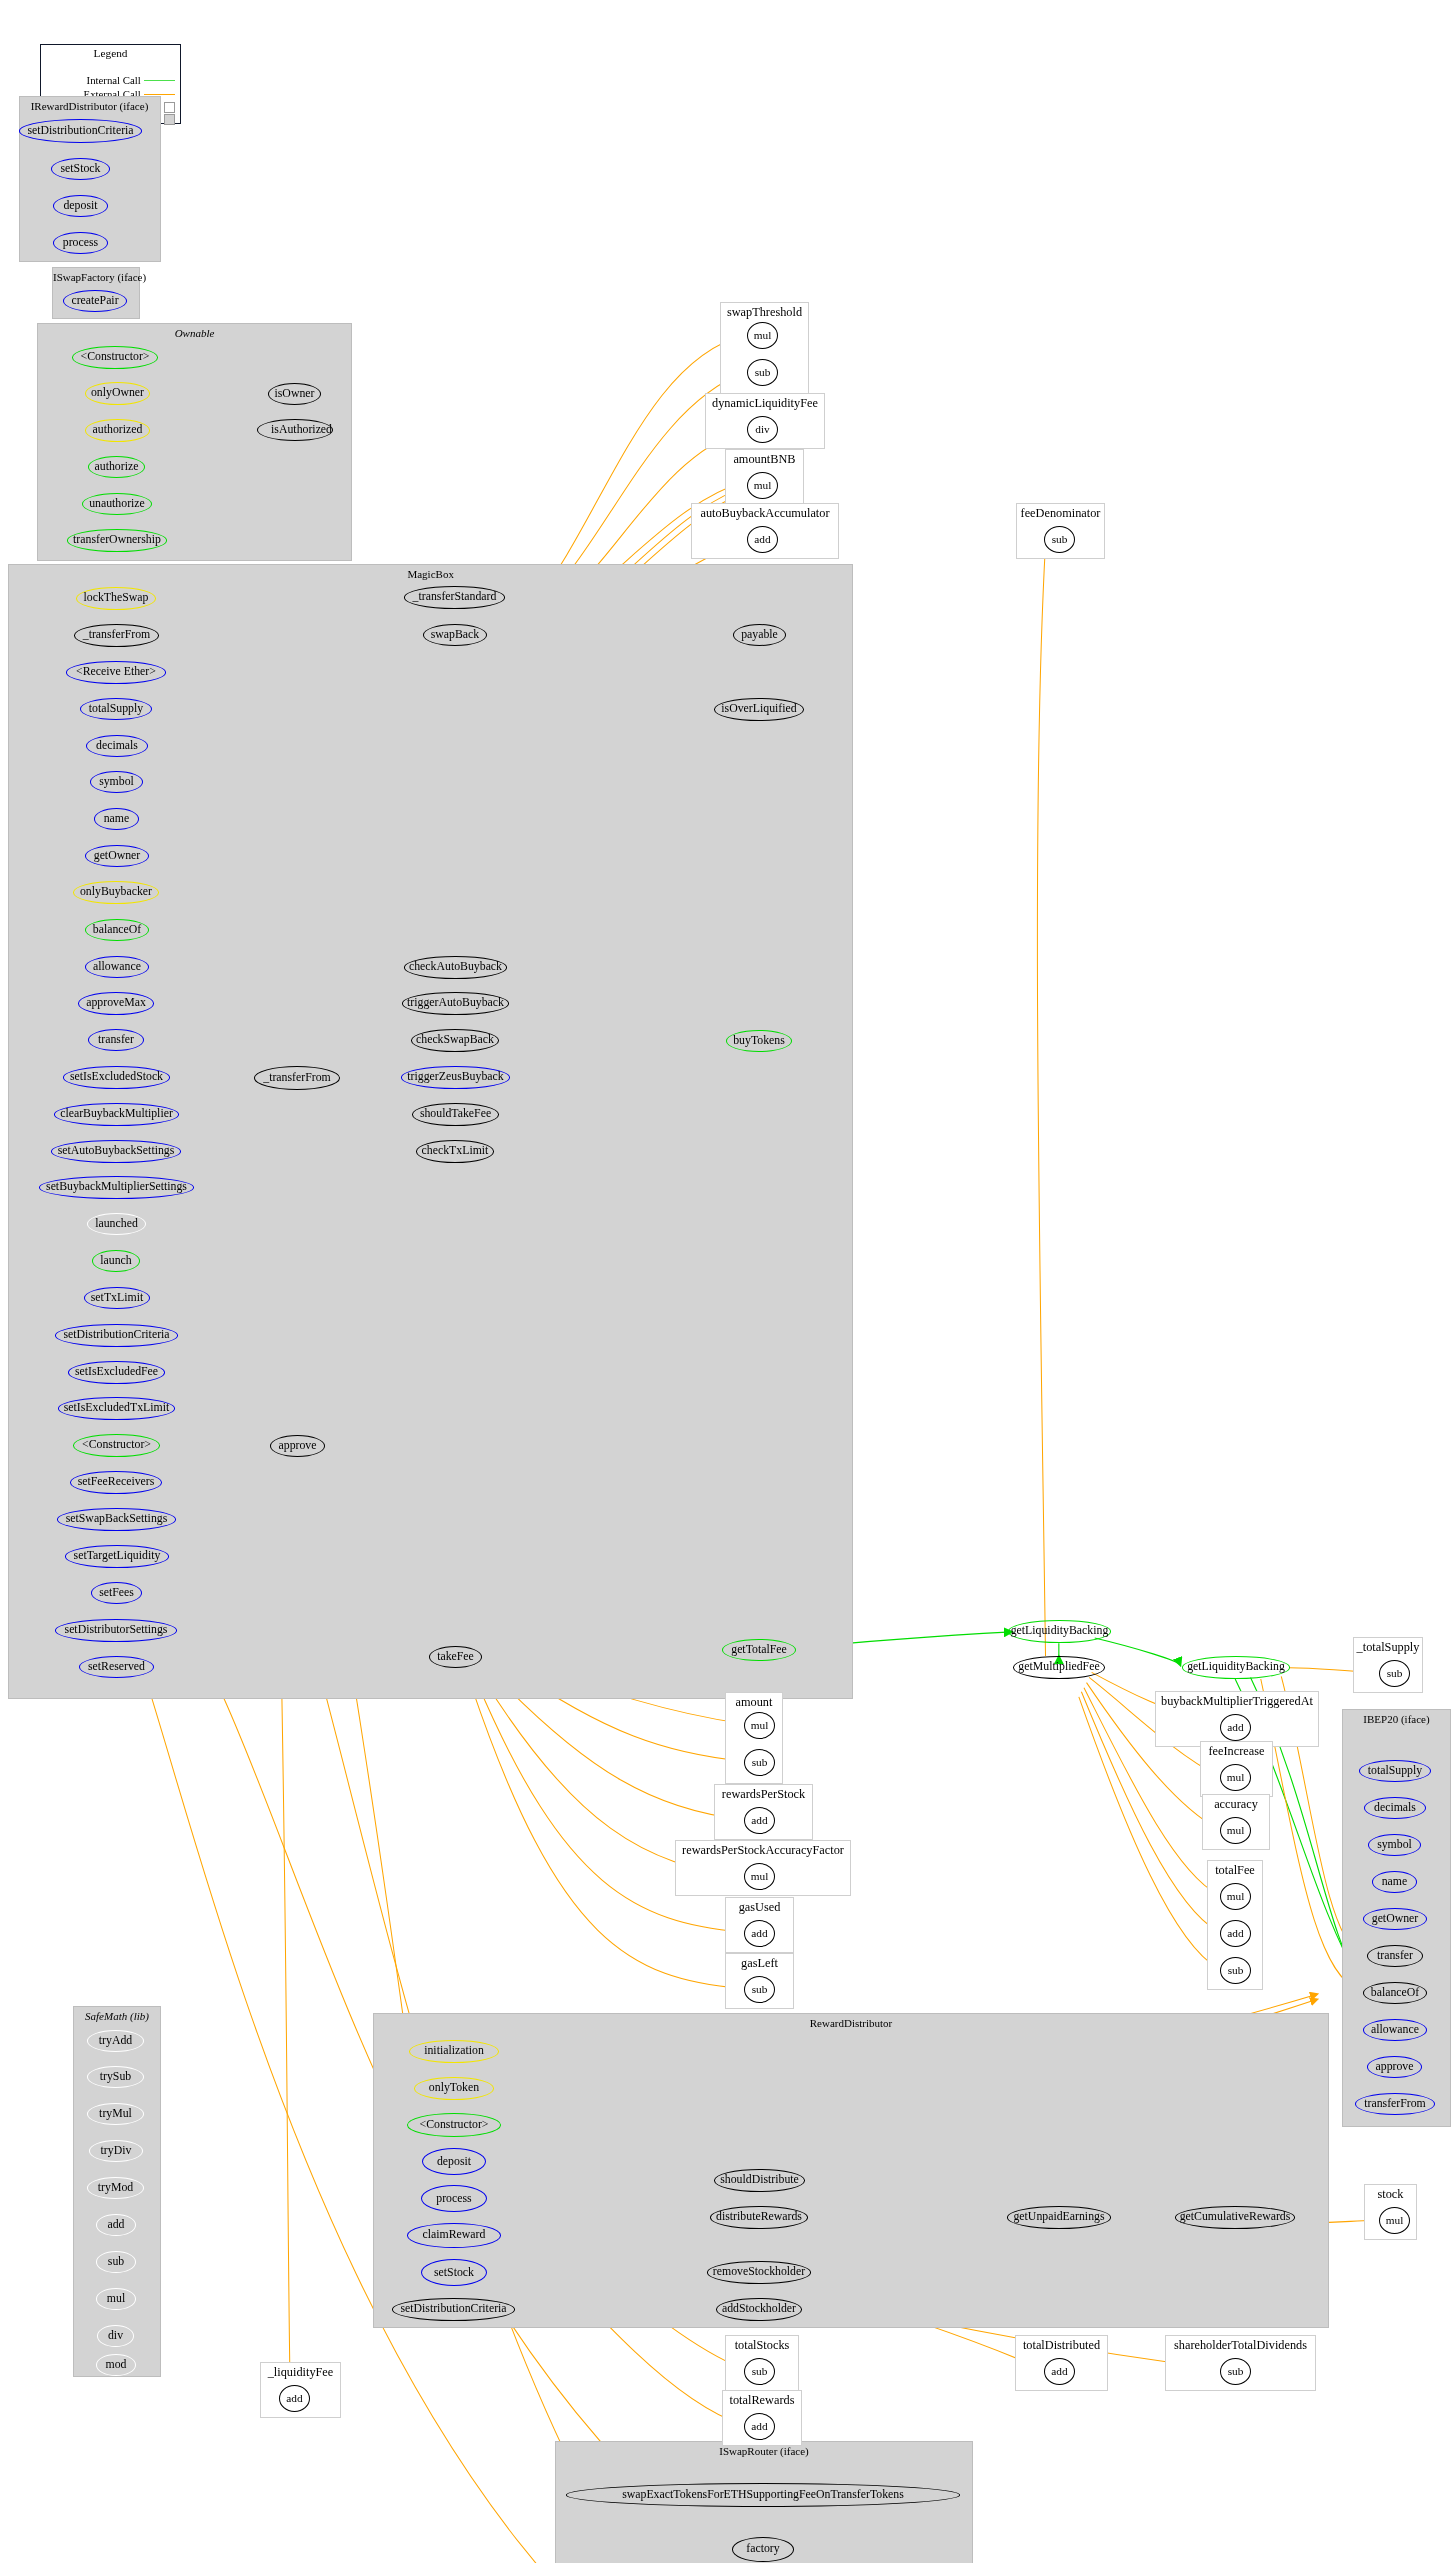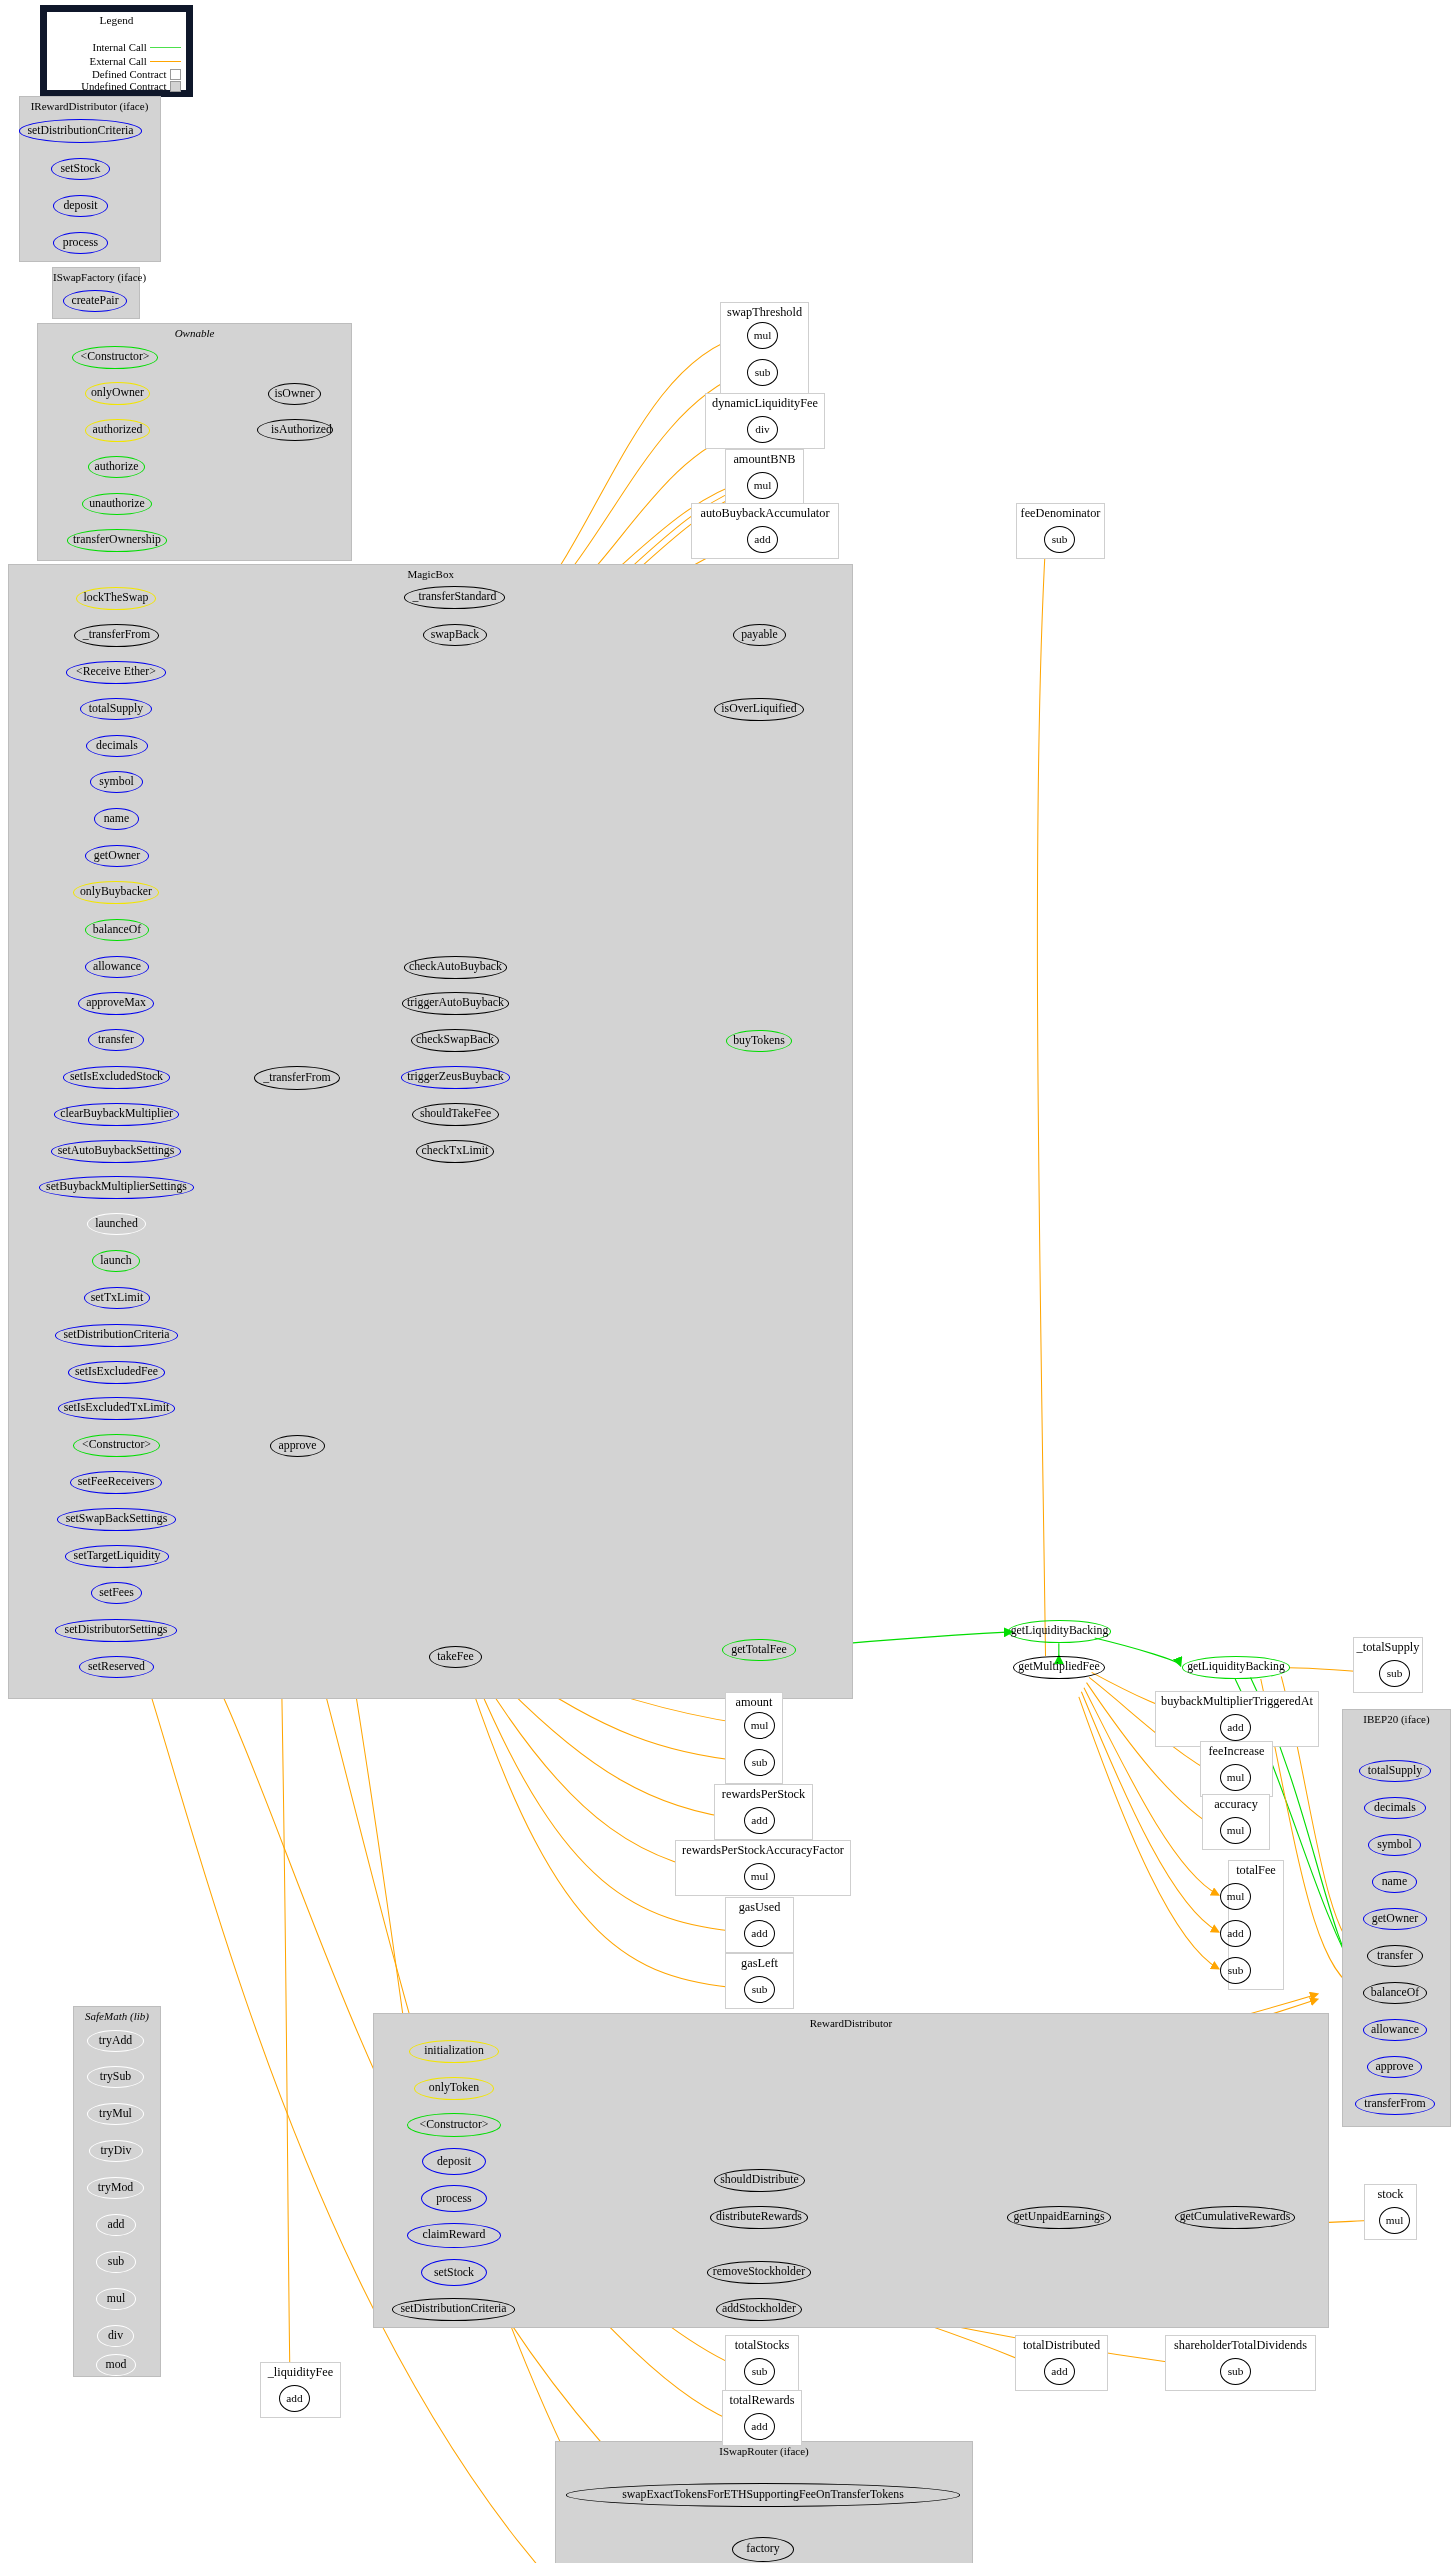--- a/index.html
+++ b/index.html
@@ -3,21 +3,21 @@
 <meta charset="utf-8">
 <style>
   html,body{margin:0;padding:0;background:#ffffff;}
   body{font-family:"Liberation Serif","DejaVu Serif",serif;color:#000;}
   #canvas{position:relative;width:1454px;height:2723px;background:#fff;overflow:hidden;}
   #edges{position:absolute;left:0;top:0;width:1454px;height:2723px;pointer-events:none;}
   .cluster{position:absolute;background:#d3d3d3;border:0.5px solid #bdbdbd;}
   .cluster.plain{background:#ffffff;border:0.5px solid #cfcfcf;}
   .cluster-title{position:absolute;left:0;right:0;top:3.1px;text-align:center;font-size:11px;line-height:1.1;white-space:nowrap;}
   .cluster.small .cluster-title{font-size:12.3px;}
-  .legend{position:absolute;background:#ffffff;border:7px solid #0f172a;}
+  .legend{position:absolute;background:#ffffff;border:1px solid #0f172a;margin-top:39px;}
   .legend-title{position:absolute;left:0;right:0;top:2.1px;text-align:center;font-size:11.3px;}
   .legend-row{position:absolute;display:flex;align-items:center;justify-content:flex-end;font-size:10.8px;white-space:nowrap;}
   .legend-label{padding-right:3.1px;}
   .legend-swatch{width:31px;height:0;border-top:1.5px solid #000;}
   .legend-box{width:9.2px;height:9.2px;border:0.5px solid #9a9a9a;background:#d3d3d3;}
   .node{position:absolute;display:flex;align-items:center;justify-content:center;
         border-radius:50%;border:1px solid #000;background:transparent;
         font-size:11.8px;line-height:1;white-space:nowrap;box-sizing:border-box;}
   .node span{display:block;transform:translateY(-0.5px);}
   .n-blue{border-color:#0000ee;}
@@ -198,21 +198,21 @@
       </div>
       <div class="cluster plain small" style="left: 1155px; top: 1691px; width: 162px; height: 54px;">
         <div class="cluster-title">buybackMultiplierTriggeredAt</div>
       </div>
       <div class="cluster plain small" style="left: 1200px; top: 1741px; width: 71px; height: 54px;">
         <div class="cluster-title">feeIncrease</div>
       </div>
       <div class="cluster plain small" style="left: 1202px; top: 1794px; width: 66px; height: 54px;">
         <div class="cluster-title">accuracy</div>
       </div>
-      <div class="cluster plain small" style="left: 1207px; top: 1860px; width: 54px; height: 128px; margin-left: 21px;">
+      <div class="cluster plain small" style="left: 1207px; top: 1860px; width: 54px; height: 128px;">
         <div class="cluster-title">totalFee</div>
       </div>
       <div class="cluster plain small" style="left: 1364px; top: 2184px; width: 51px; height: 54px;">
         <div class="cluster-title">stock</div>
       </div>
       <div class="cluster plain small" style="left: 725px; top: 2335px; width: 72px; height: 54px;">
         <div class="cluster-title">totalStocks</div>
       </div>
       <div class="cluster plain small" style="left: 722px; top: 2390px; width: 78px; height: 54px;">
         <div class="cluster-title">totalRewards</div>

